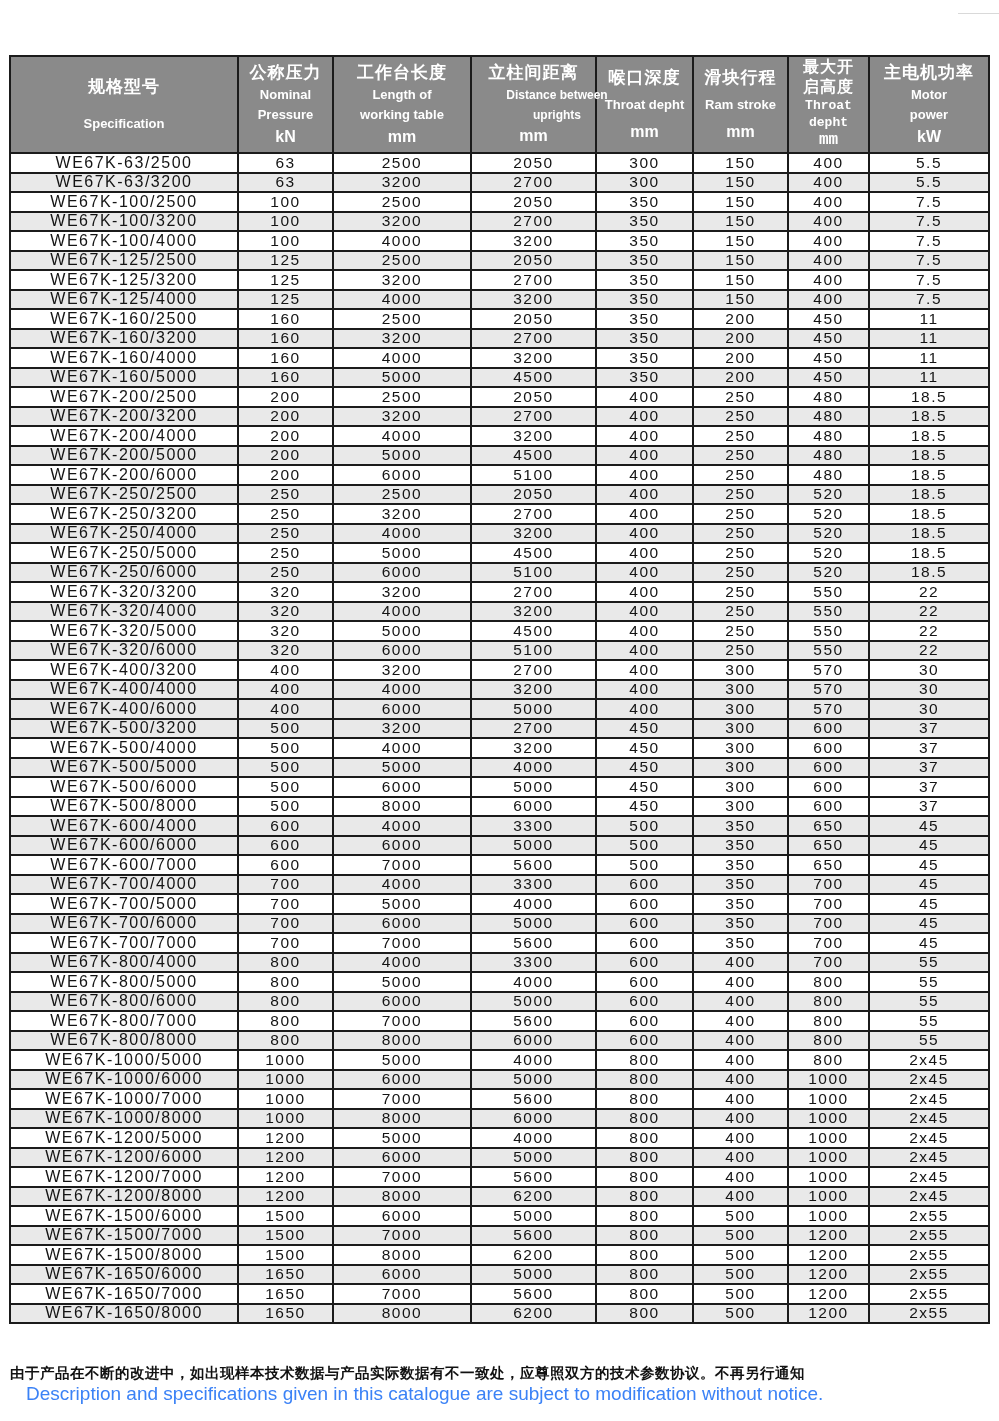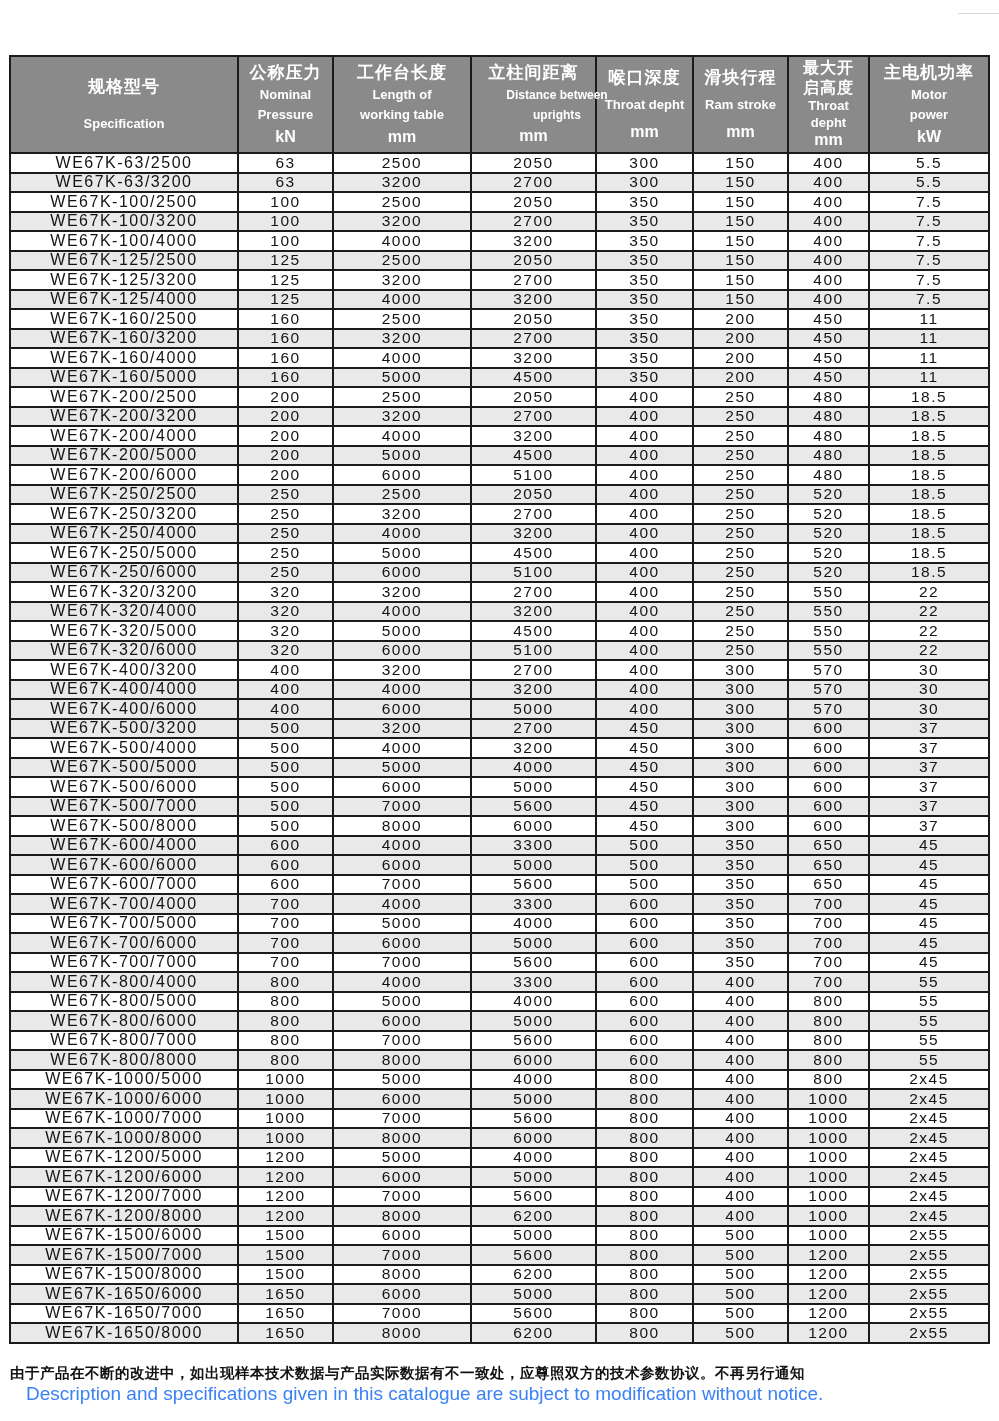--- a/index.html
+++ b/index.html
@@ -24,21 +24,21 @@
     padding:0;
     margin:0;
   }
   
   .col-spec{width:226px;}
   .col-nominal-pressure{width:93px;}
   .col-table-length{width:136px;}
   .col-upright-distance{width:123px;}
   .col-throat-depth{width:95px;}
   .col-ram-stroke{width:93px;}
-  .col-max-open-height{width:79px;}
+  .col-max-open-height{width:79px;font-family:Liberation Mono, monospace;}
   .col-motor-power{width:118px;text-align:center;}
 
   .spec-table thead th{
     background:#8a8a8a;
     color:#ffffff;
     height:95px;
     vertical-align:middle;
     font-weight:bold;
   }
   .hwrap{
@@ -471,30 +471,20 @@
         <tr>
           <td class="spec">WE67K-500/6000</td>
           <td>500</td>
           <td>6000</td>
           <td>5000</td>
           <td>450</td>
           <td>300</td>
           <td>600</td>
           <td>37</td>
         </tr>
-        <tr class="stripe">
-          <td class="spec">WE67K-500/7000</td>
-          <td>500</td>
-          <td>7000</td>
-          <td>5600</td>
-          <td>450</td>
-          <td>300</td>
-          <td>600</td>
-          <td>37</td>
-        </tr>
         <tr>
           <td class="spec">WE67K-500/8000</td>
           <td>500</td>
           <td>8000</td>
           <td>6000</td>
           <td>450</td>
           <td>300</td>
           <td>600</td>
           <td>37</td>
         </tr>

